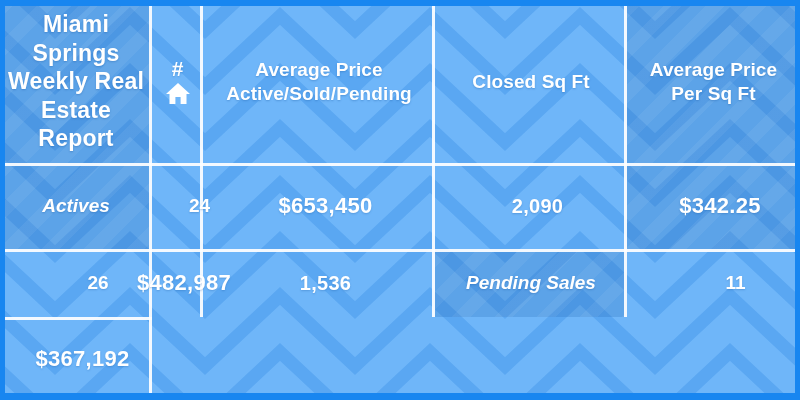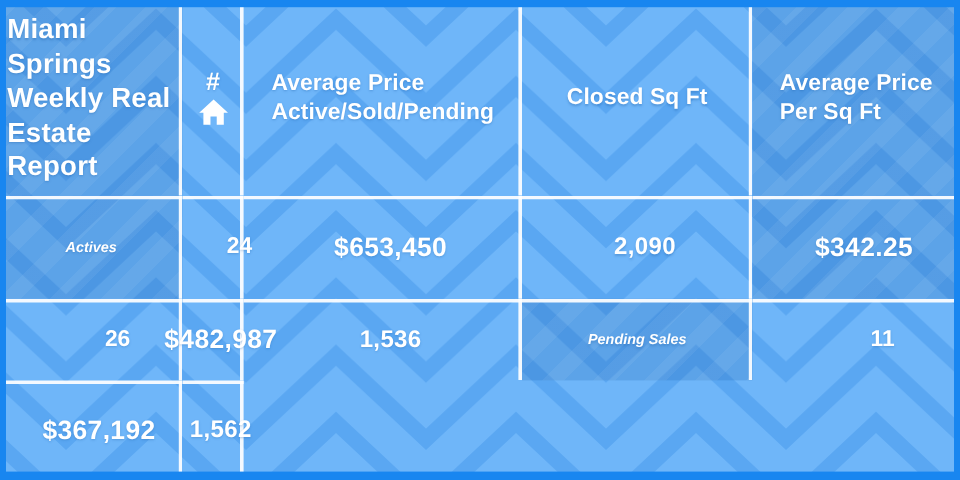--- a/index.html
+++ b/index.html
@@ -45,21 +45,21 @@
     display: grid;
     grid-template-columns: 152px 51px 232px 192px 173px;
     grid-template-rows: 163px 86px 68px 83px;
   }
 
   .cell {
     position: relative;
     display: flex;
     align-items: center;
     justify-content: center;
-    text-align: left;
+    text-align: center;
     color: #ffffff;
     box-sizing: border-box;
     padding: 2px 6px;
     line-height: 1.24;
   }
 
   
   .vsep { box-shadow: inset -3px 0 0 0 rgba(255,255,255,0.92); }
   
   .hsep { box-shadow: inset 0 3px 0 0 rgba(255,255,255,0.92); }
@@ -89,21 +89,21 @@
     letter-spacing: 0.2px;
     text-shadow: 0 1px 2px rgba(25,90,160,0.35);
   }
   .head-text {
     font-size: 19px;
     font-weight: bold;
     letter-spacing: 0.1px;
     text-shadow: 0 1px 2px rgba(25,90,160,0.35);
   }
   .rowlabel-text {
-    font-size: 12px;
+    font-size: 19px;
     font-weight: bold;
     font-style: italic;
     text-shadow: 0 1px 2px rgba(25,90,160,0.35);
   }
   .count-text {
     font-size: 19px;
     font-weight: bold;
     text-shadow: 0 1px 2px rgba(25,90,160,0.3);
     margin-left: 44px;
   }
@@ -214,23 +214,20 @@
 
     <div class="cell vsep hsep tinted">
       <span class="rowlabel-text">Pending Sales</span>
     </div>
     <div class="cell vsep hsep">
       <span class="count-text">11</span>
     </div>
     <div class="cell vsep hsep">
       <span class="value-text">$367,192</span>
     </div>
-    <div class="cell vsep hsep">
-      <span class="value-text small">1,562</span>
-    </div>
 
   </div>
 
   <div class="edge edge-top"></div>
   <div class="edge edge-bottom"></div>
   <div class="edge edge-left"></div>
   <div class="edge edge-right"></div>
 
 </div>
 

